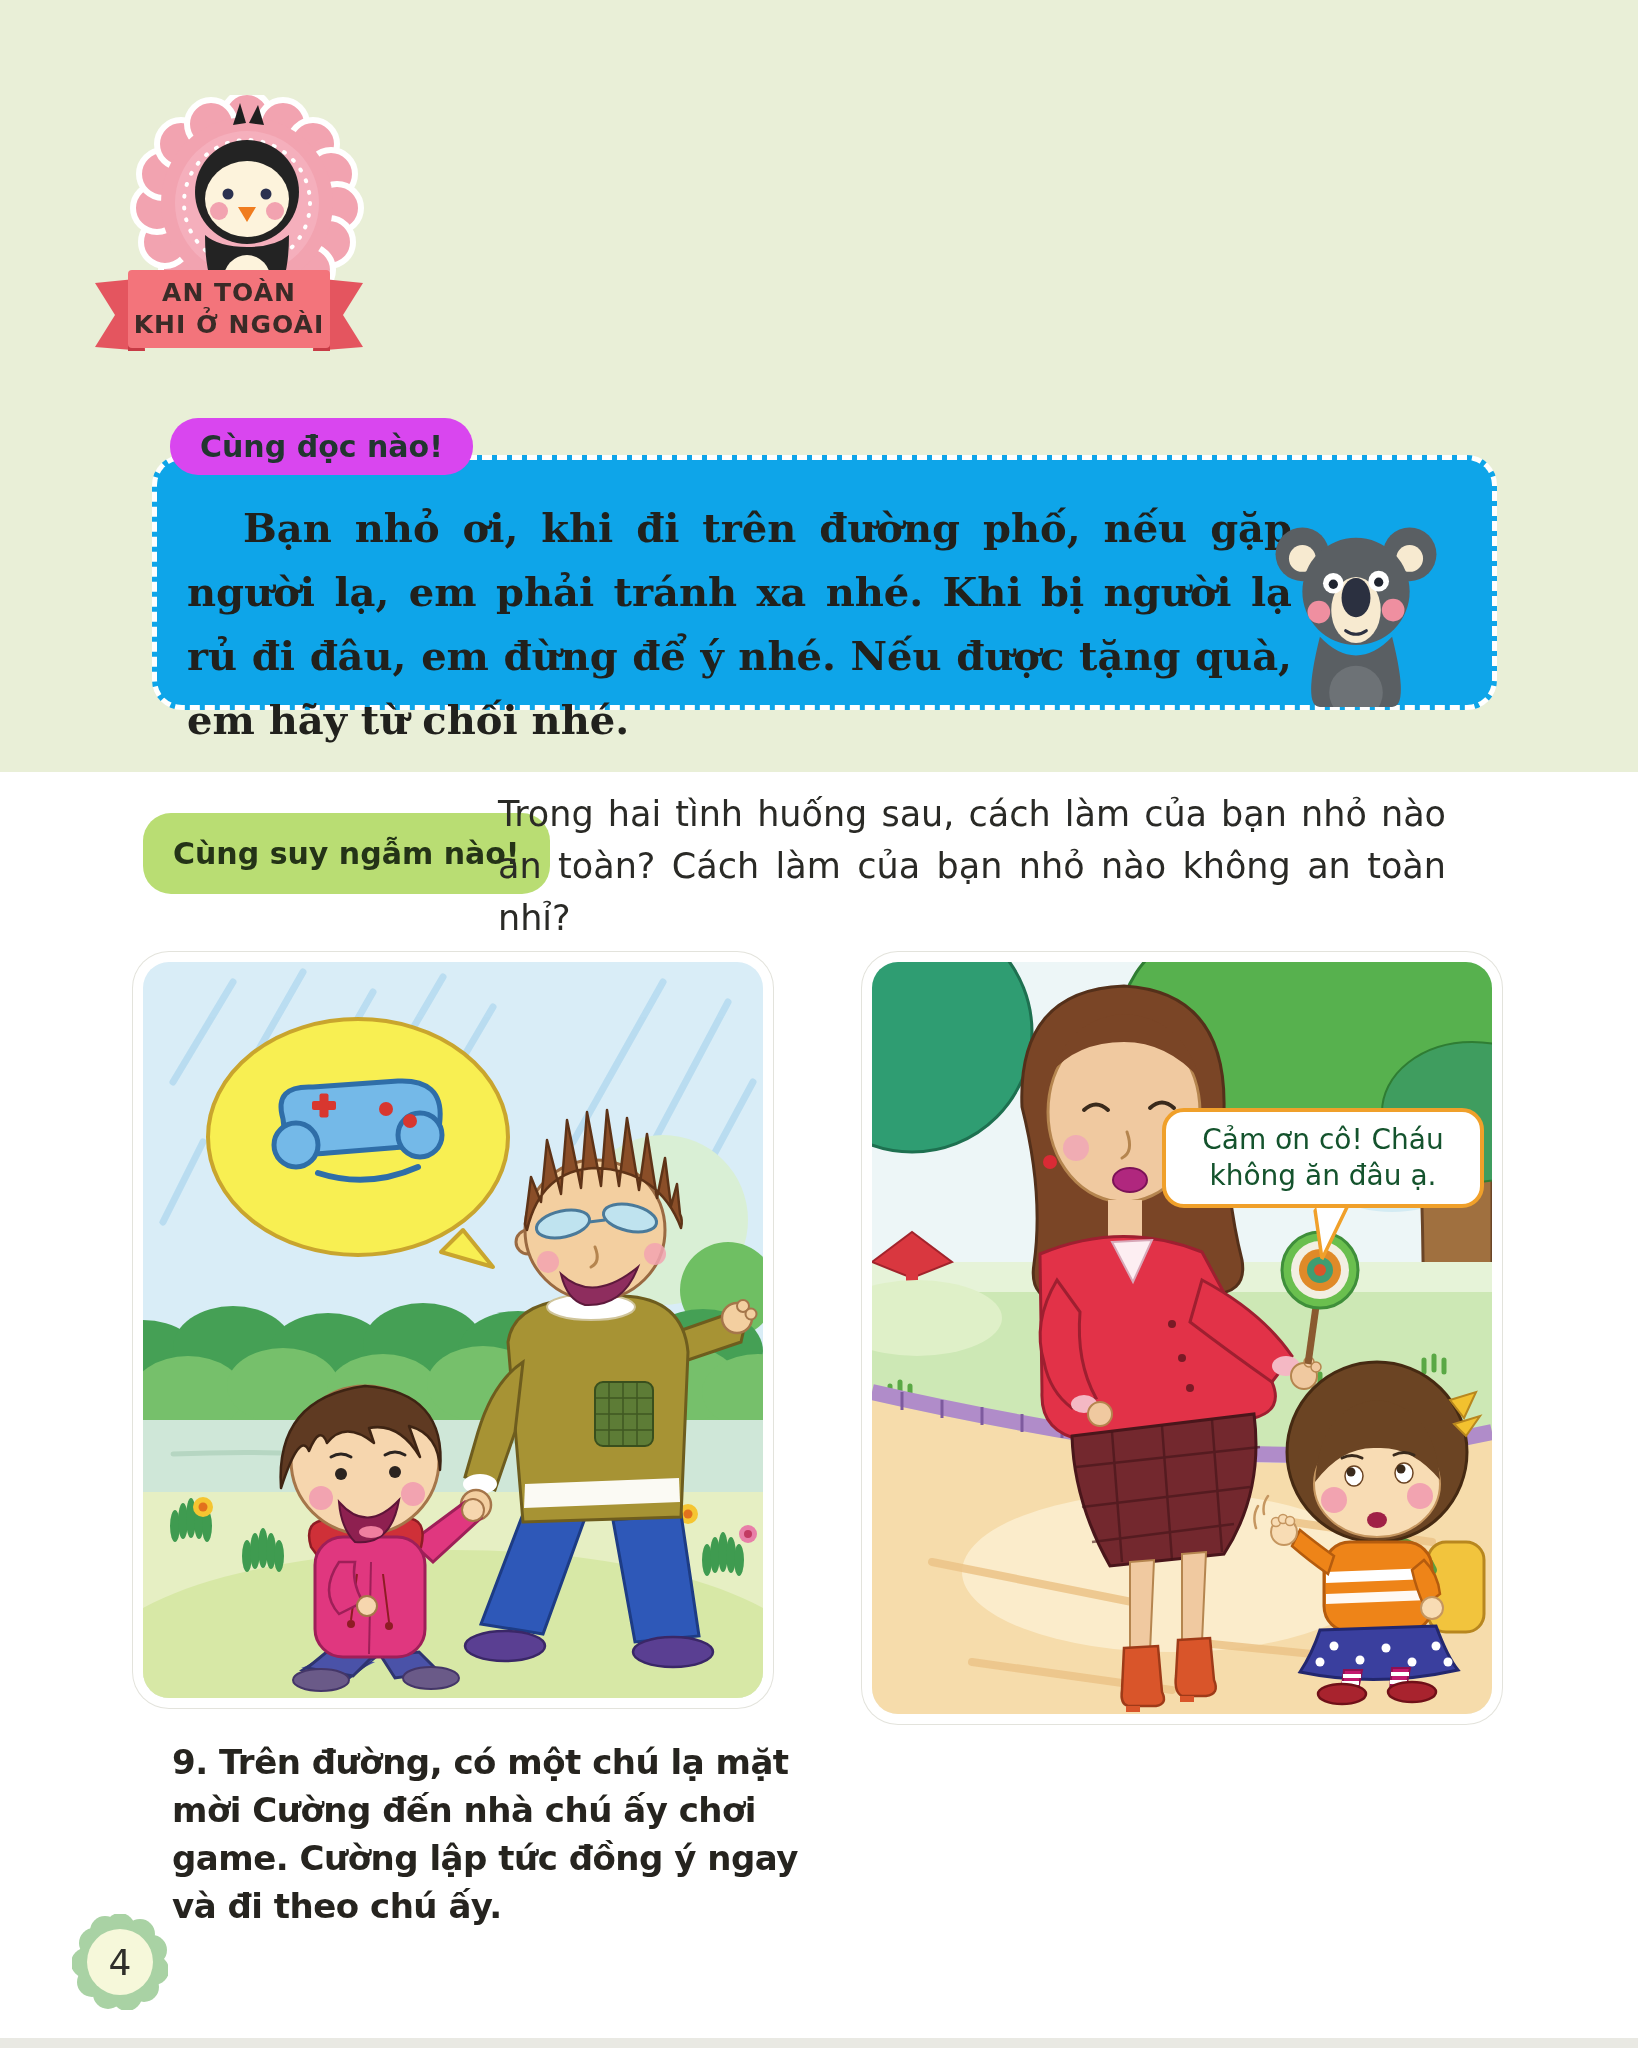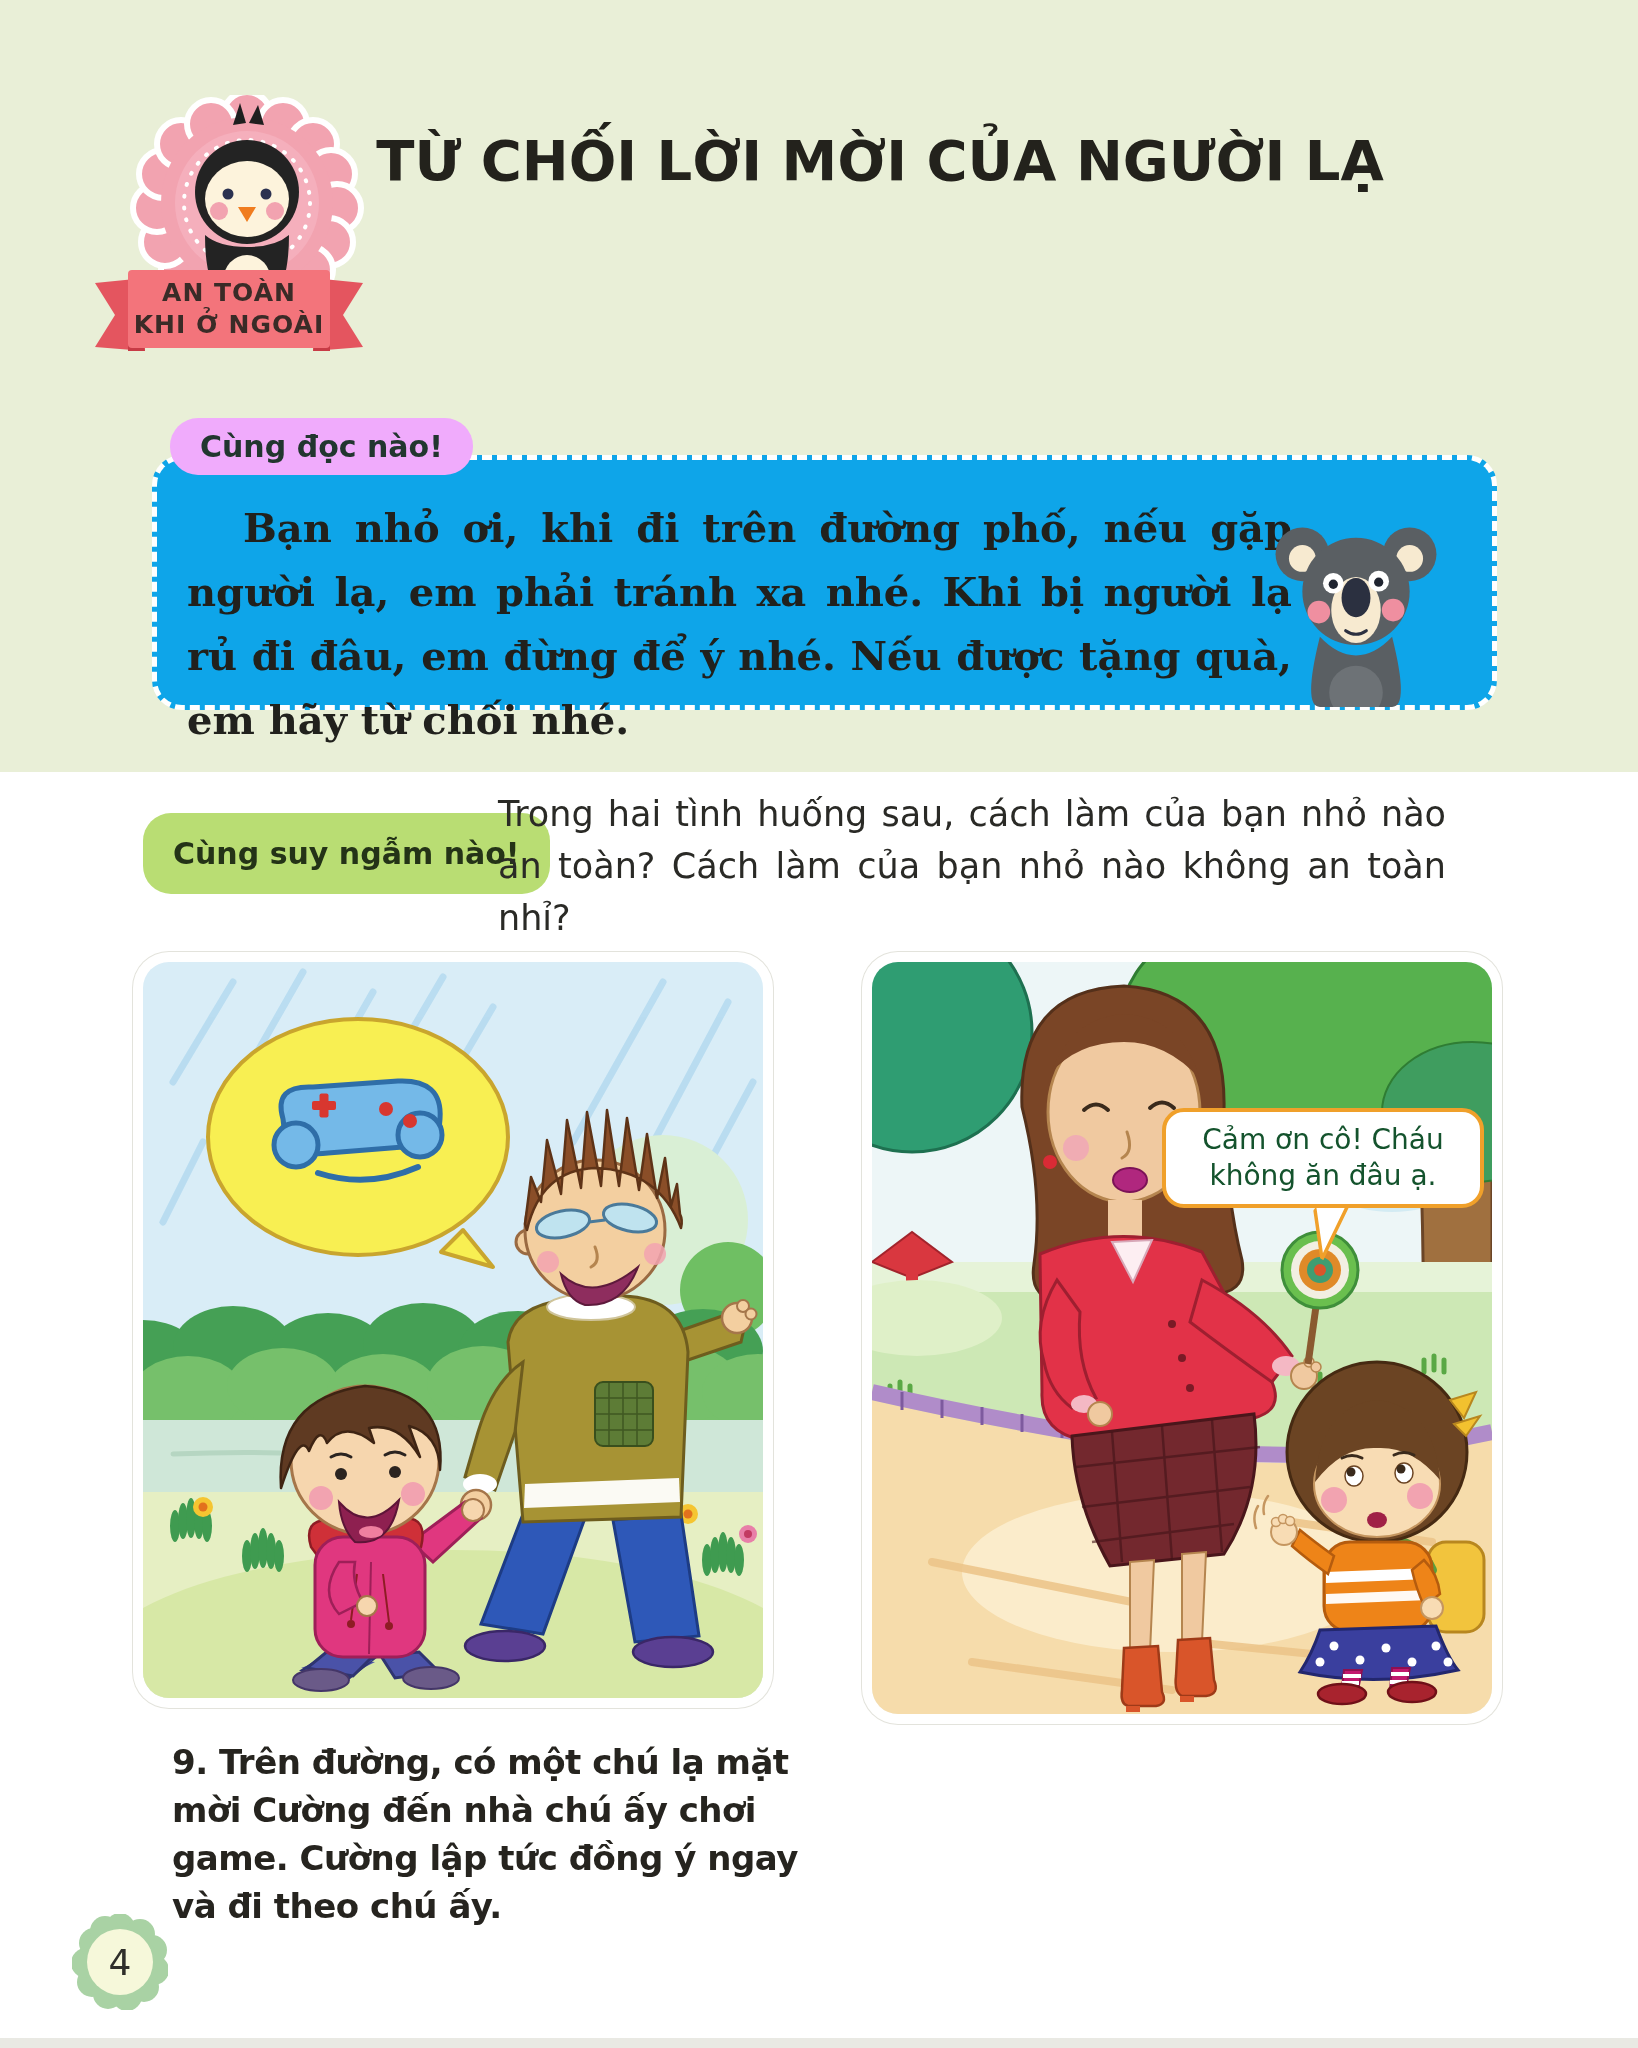--- a/index.html
+++ b/index.html
@@ -14,21 +14,21 @@
   .ribbon-text{position:absolute;left:43px;top:182px;width:202px;text-align:center;
                color:#3a2b27;font-weight:bold;font-size:25px;line-height:32px;letter-spacing:1px;}
 
   
   .page-title{position:absolute;left:290px;top:128px;width:1180px;text-align:center;
               font-size:56px;font-weight:bold;color:#23221c;letter-spacing:0;}
 
   
   .read-box{position:absolute;left:152px;top:455px;width:1345px;height:255px;background:#0ea5e9;
             border:5px dashed #ffffff;border-radius:30px;box-sizing:border-box;}
-  .read-label{position:absolute;left:170px;top:418px;background:#f0abfc;border-radius:28px;
+  .read-label{position:absolute;left:170px;top:418px;background:#d946ef;border-radius:28px;
               padding:11px 30px;font-size:30px;font-weight:bold;color:#22362f;z-index:3;}
   .read-body{position:absolute;left:30px;top:36px;width:1105px;margin:0;
              font-family:"DejaVu Serif","Liberation Serif",serif;font-weight:bold;
              font-size:40px;line-height:64px;color:#21211d;text-align:justify;text-indent:56px;}
   .koala{position:absolute;right:52px;bottom:-2px;width:168px;height:196px;}
 
   
   .think-label{position:absolute;left:143px;top:813px;background:#b9dd73;border-radius:28px;
                padding:23px 30px;font-size:30px;font-weight:bold;color:#243317;}
   .think-question{position:absolute;left:498px;top:788px;width:948px;margin:0;
@@ -108,21 +108,20 @@
         <polygon points="245,180 228,256 245,256" fill="#c83b46"></polygon>
         <rect x="43" y="175" width="202" height="78" rx="4" fill="#f3747b"></rect>
       </g>
     </svg>
     <div class="ribbon-text">
       <div>AN TOÀN</div>
       <div>KHI Ở NGOÀI</div>
     </div>
   </div>
 
-  <div class="page-title">TỪ CHỐI LỜI MỜI CỦA NGƯỜI LẠ</div>
 
   <div class="read-label">Cùng đọc nào!</div>
   <div class="read-box">
     <p class="read-body">Bạn nhỏ ơi, khi đi trên đường phố, nếu gặp người lạ, em phải tránh xa nhé. Khi bị người lạ rủ đi đâu, em đừng để ý nhé. Nếu được tặng quà, em hãy từ chối nhé.</p>
     <svg class="koala" viewBox="0 0 160 190">
       <circle cx="28" cy="42" r="26" fill="#5a5f63"></circle>
         <circle cx="132" cy="42" r="26" fill="#5a5f63"></circle>
       <circle cx="28" cy="46" r="13" fill="#f7ead0"></circle>
         <circle cx="132" cy="46" r="13" fill="#f7ead0"></circle>
       <path d="M45,122 Q28,190 45,190 L115,190 Q132,190 115,122 Q98,140 80,140 Q62,140 45,122 Z" fill="#5a5f63"></path>

